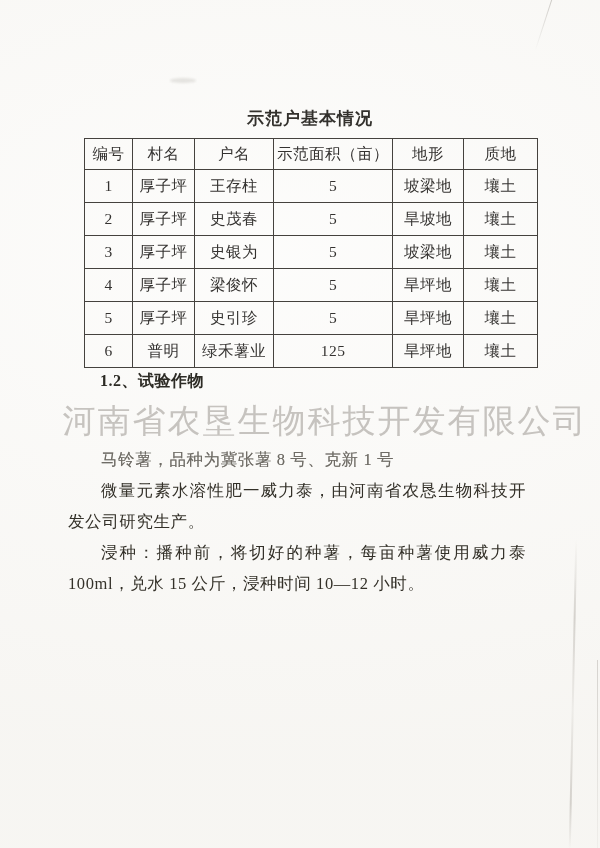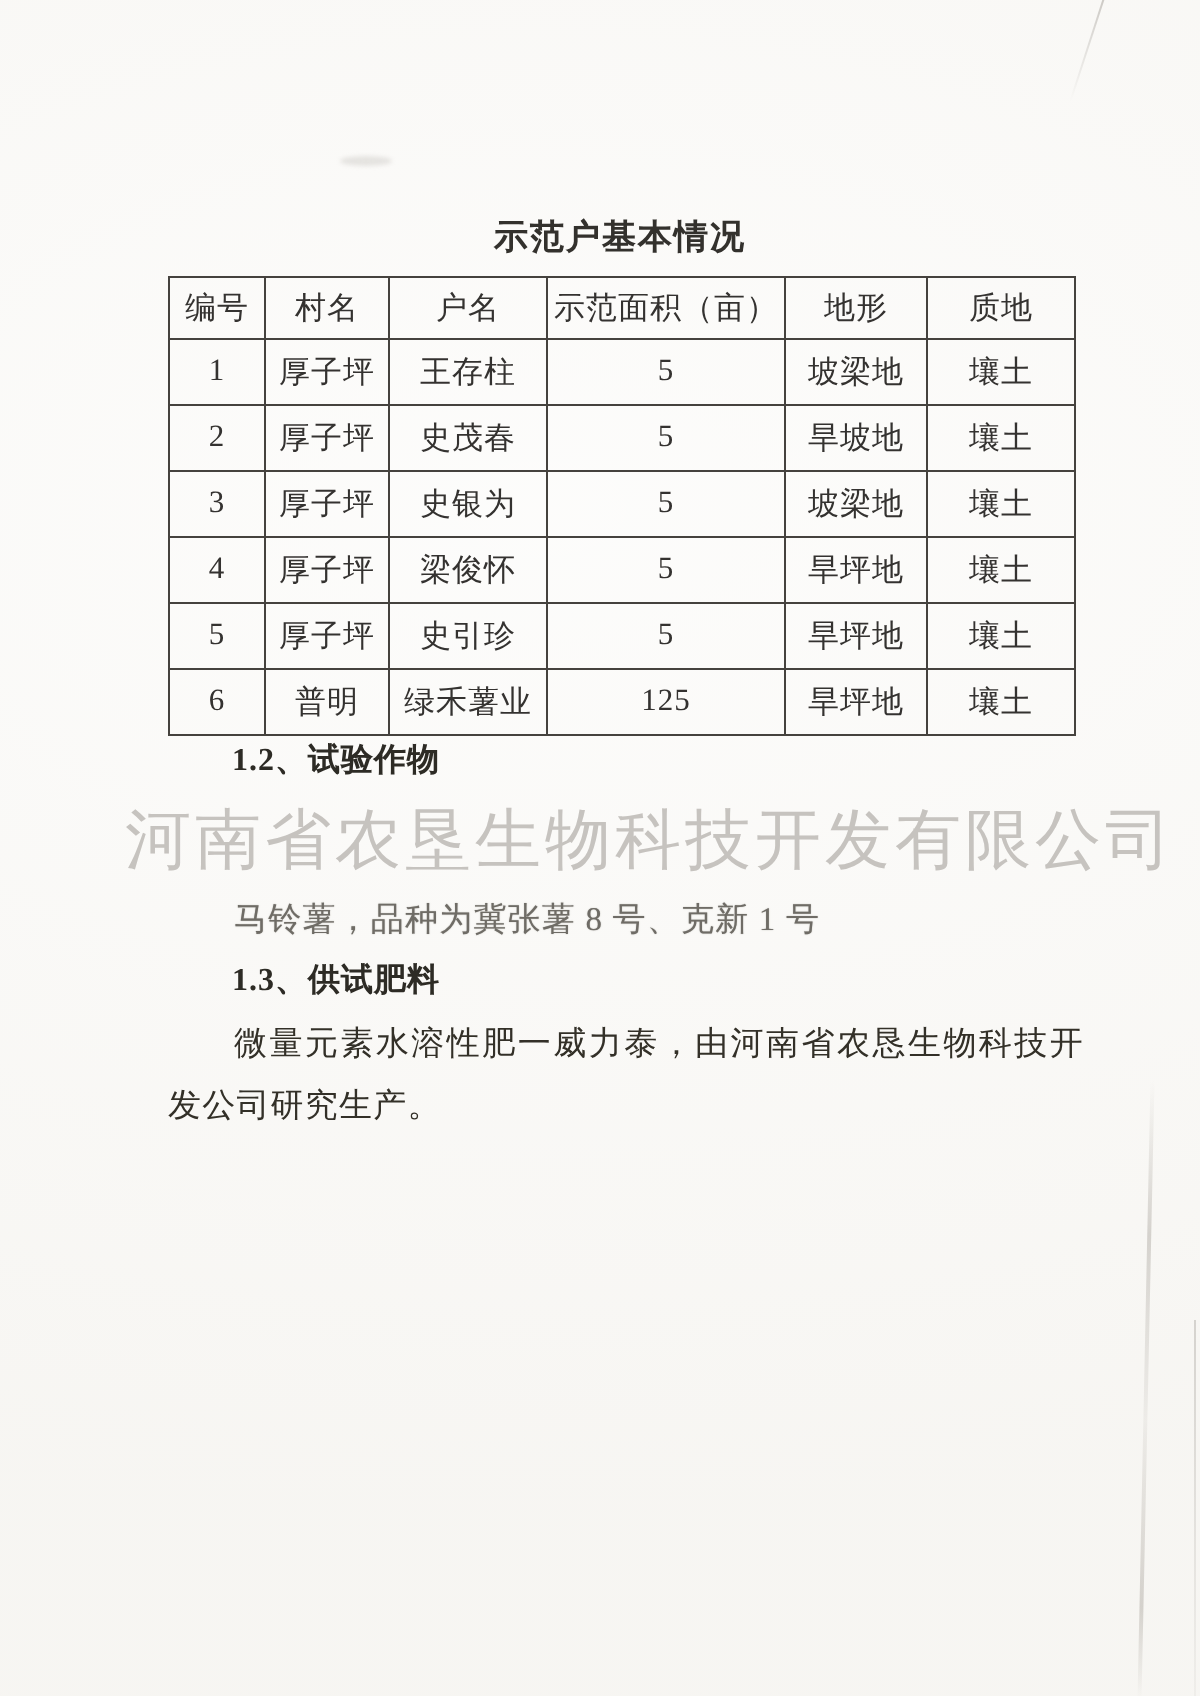--- a/index.html
+++ b/index.html
@@ -120,21 +120,21 @@
     color: #c6c3bf;
     white-space: nowrap;
     z-index: 0;
     font-weight: normal;
     text-align: center;
   }
 
   .sections {
     position: absolute;
     top: 365px;
-    left: 84px;
+    left: 68px;
     width: 458px;
     z-index: 1;
     font-size: 16.5px;
     line-height: 31px;
     color: #333028;
   }
   .section-heading {
     font-size: 16px;
     font-weight: bold;
     margin: 0;
@@ -240,20 +240,20 @@
       </tr>
     </tbody>
   </table>
 
   <div class="sections">
     <div>
       <h2 class="section-heading">1.2、试验作物</h2>
       <p class="para faded">马铃薯，品种为冀张薯 8 号、克新 1 号</p>
     </div>
     <div>
-      <h2 class="section-heading">1.3、供试肥料</h2>
       <p class="para">微量元素水溶性肥一威力泰，由河南省农恳生物科技开发公司研究生产。</p>
     </div>
     <div>
+      <p class="para">浸种：播种前，将切好的种薯，每亩种薯使用威力泰 100ml，兑水 15 公斤，浸种时间 10—12 小时。</p>
     </div>
   </div>
 
 </div>
 
 </body></html>

